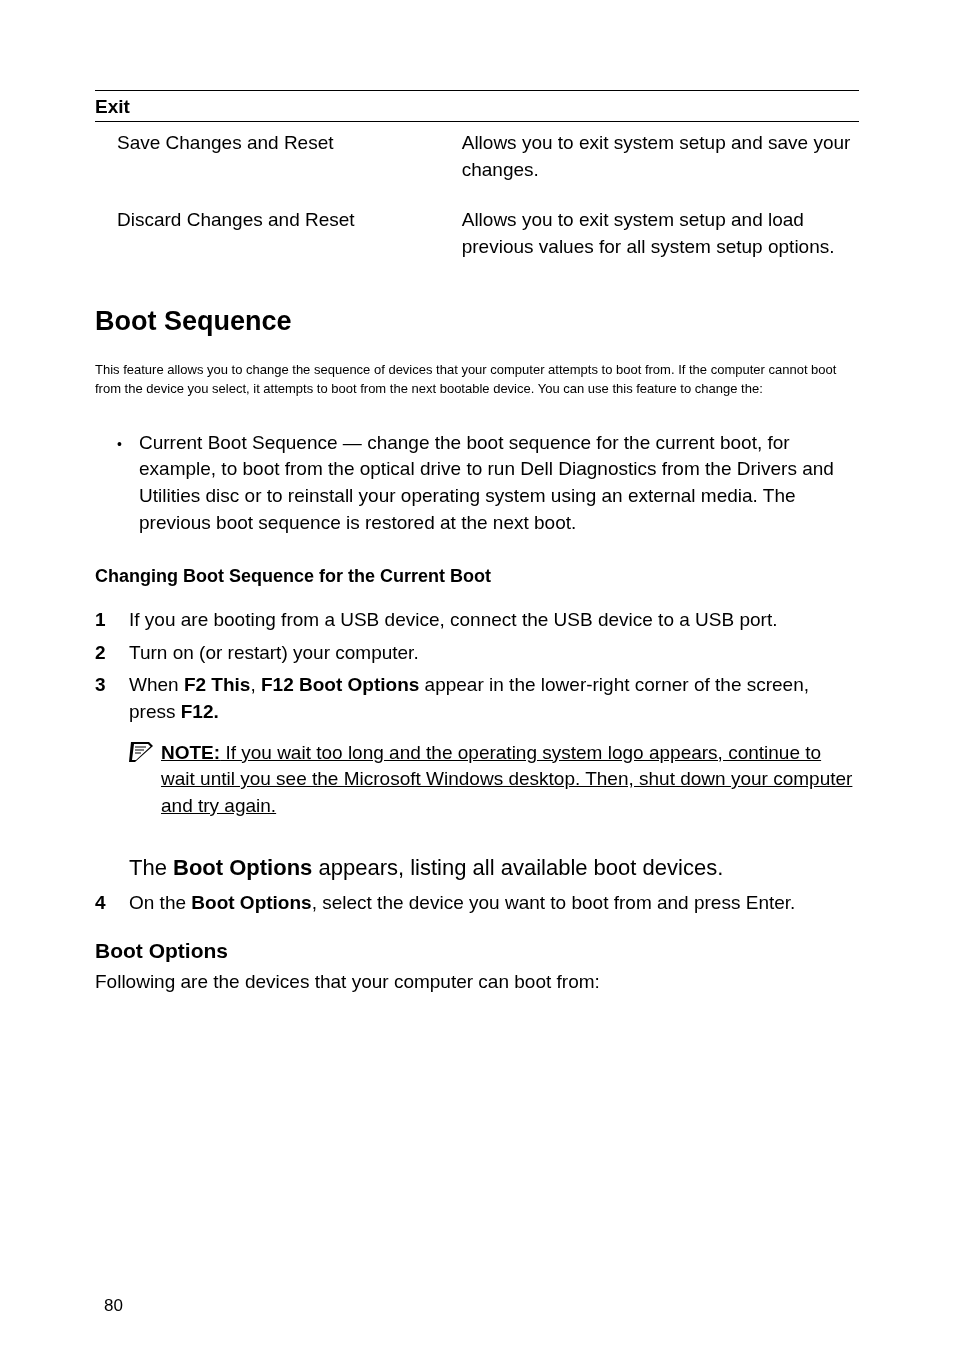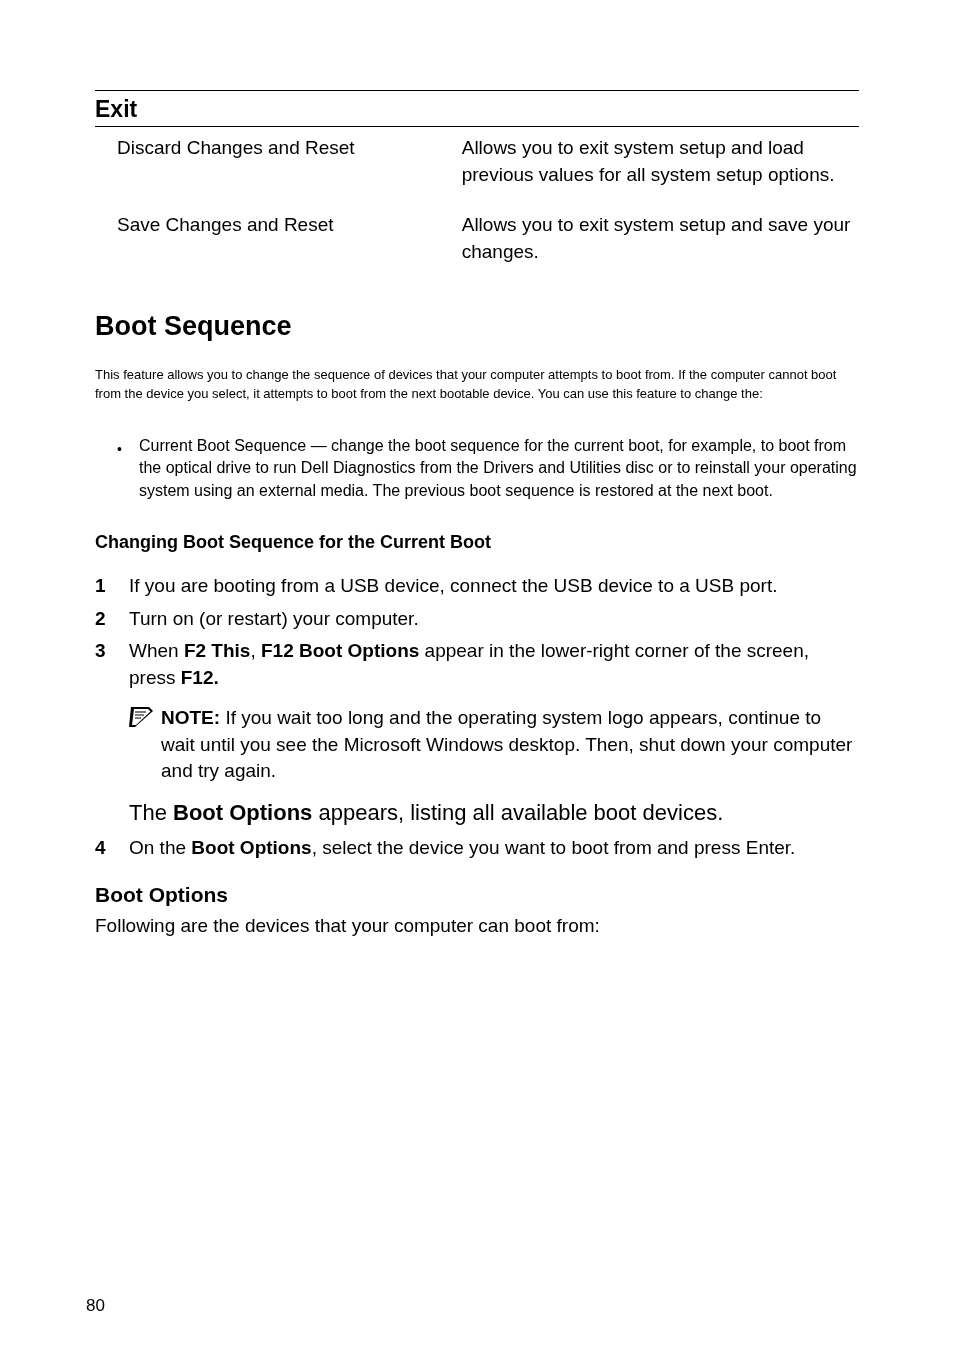--- a/index.html
+++ b/index.html
@@ -20,21 +20,21 @@
       border: none;
       border-top: 1.5px solid #000;
       margin-bottom: 2px;
     }
     hr.bottom {
       border: none;
       border-top: 1px solid #000;
     }
     .exit-header {
       font-weight: bold;
-      font-size: 23px;
+      font-size: 19px;
       padding: 3px 0;
     }
     .exit-table {
       width: 100%;
       font-size: 19px;
       line-height: 1.4;
     }
     .exit-row {
       display: flex;
       padding: 8px 0 16px 0;
@@ -51,21 +51,21 @@
       font-weight: bold;
       margin-top: 30px;
       margin-bottom: 24px;
     }
     .intro {
       font-size: 13px;
       line-height: 1.4;
       margin-bottom: 32px;
     }
     .bullets {
-      font-size: 16px;
+      font-size: 19px;
       line-height: 1.4;
       list-style: none;
       padding-left: 22px;
     }
     .bullets li {
       position: relative;
       padding-left: 22px;
       margin-bottom: 6px;
     }
     .bullets li::before {
@@ -95,21 +95,22 @@
       font-weight: bold;
       width: 34px;
       flex-shrink: 0;
     }
     .numbered > li > .content {
       flex: 1;
     }
     .note-block {
       display: flex;
       margin-top: 14px;
-      margin-bottom: 13px;
+      margin-bottom: 34px;
+      text-decoration: underline;
     }
     .note-icon {
       width: 26px;
       flex-shrink: 0;
       margin-right: 6px;
     }
     .note-text {
       flex: 1;
       font-size: 19px;
       line-height: 1.4;
@@ -125,40 +126,40 @@
       margin-top: 22px;
       margin-bottom: 6px;
     }
     .following {
       font-size: 19px;
       line-height: 1.4;
     }
     .page-num {
       position: absolute;
       bottom: 50px;
-      left: 86px;
+      left: 104px;
       font-size: 17px;
     }
     b { font-weight: bold; }
   </style>
 </head>
 <body>
 
 <hr class="top">
 <div class="exit-header">Exit</div>
 <hr class="bottom">
 
 <div class="exit-table">
   <div class="exit-row">
+    <div class="exit-label">Save Changes and Reset</div>
+    <div class="exit-desc">Allows you to exit system setup and save your changes.</div>
+  </div>
+  <div class="exit-row">
     <div class="exit-label">Discard Changes and Reset</div>
     <div class="exit-desc">Allows you to exit system setup and load previous values for all system setup options.</div>
-  </div>
-  <div class="exit-row">
-    <div class="exit-label">Save Changes and Reset</div>
-    <div class="exit-desc">Allows you to exit system setup and save your changes.</div>
   </div>
 </div>
 
 <h1>Boot Sequence</h1>
 
 <p class="intro">This feature allows you to change the sequence of devices that your computer attempts to boot from. If the computer cannot boot from the device you select, it attempts to boot from the next bootable device. You can use this feature to change the:</p>
 
 <ul class="bullets">
   <li>Current Boot Sequence — change the boot sequence for the current boot, for example, to boot from the optical drive to run Dell Diagnostics from the Drivers and Utilities disc or to reinstall your operating system using an external media. The previous boot sequence is restored at the next boot.</li>
 </ul>

